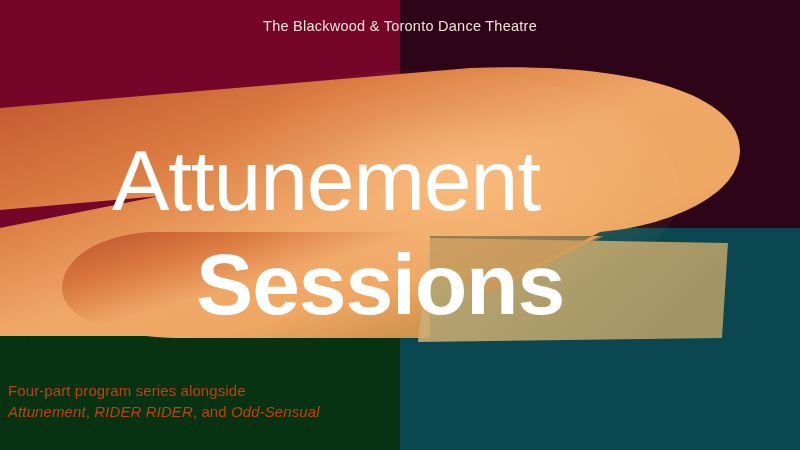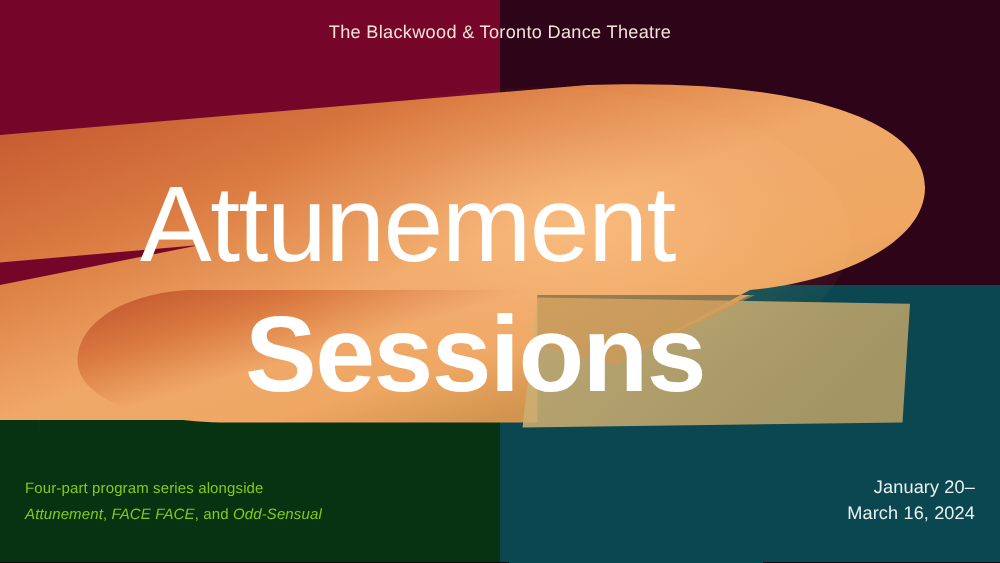--- a/index.html
+++ b/index.html
@@ -66,24 +66,24 @@
     font-weight: 300;
     font-size: 86px;
     line-height: 104px;
     letter-spacing: -1.2px;
   }
   .headline-line-1 { padding-left: 112px; margin-top: 36px; }
   .headline-line-2 { padding-left: 196px; font-weight: bold; }
 
   #footer-left {
     position: absolute;
-    left: 20px;
+    left: 8px;
     bottom: 28px;
-    color: #84cc16;
-    font-size: 12px;
+    color: #c2410c;
+    font-size: 15px;
     line-height: 21px;
     letter-spacing: 0.1px;
   }
   #footer-left em { font-style: italic; }
 
   #footer-right {
     position: absolute;
     right: 20px;
     bottom: 28px;
     text-align: right;
@@ -159,21 +159,17 @@
 
   <div id="org-line">The Blackwood &amp; Toronto Dance Theatre</div>
 
   <div id="headline">
     <div class="headline-line-1">Attunement</div>
     <div class="headline-line-2">Sessions</div>
   </div>
 
   <div id="footer-left">
     <div>Four-part program series alongside</div>
-    <div><em>Attunement</em><span>, </span><em>FACE FACE</em><span>, and </span><em>Odd-Sensual</em></div>
+    <div><em>Attunement</em><span>, </span><em>RIDER RIDER</em><span>, and </span><em>Odd-Sensual</em></div>
   </div>
 
-  <div id="footer-right">
-    <div>January 20–</div>
-    <div>March 16, 2024</div>
-  </div>
 
 </div>
 
 </body></html>

